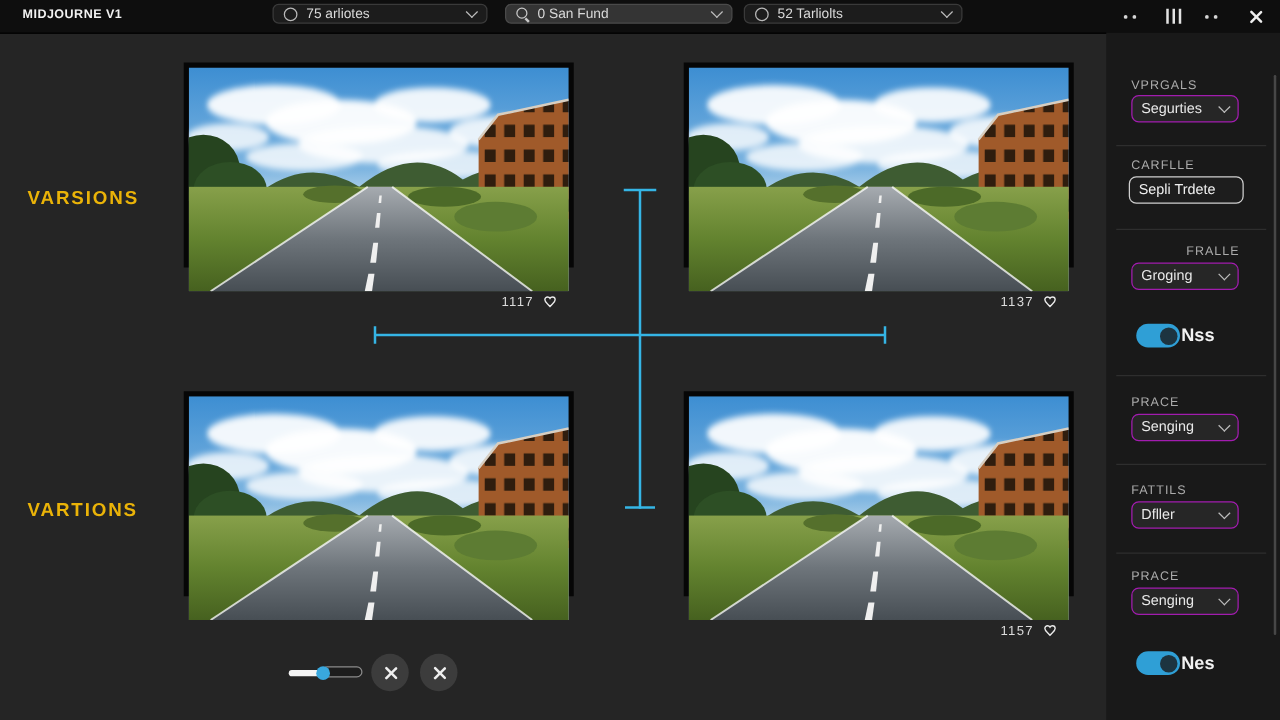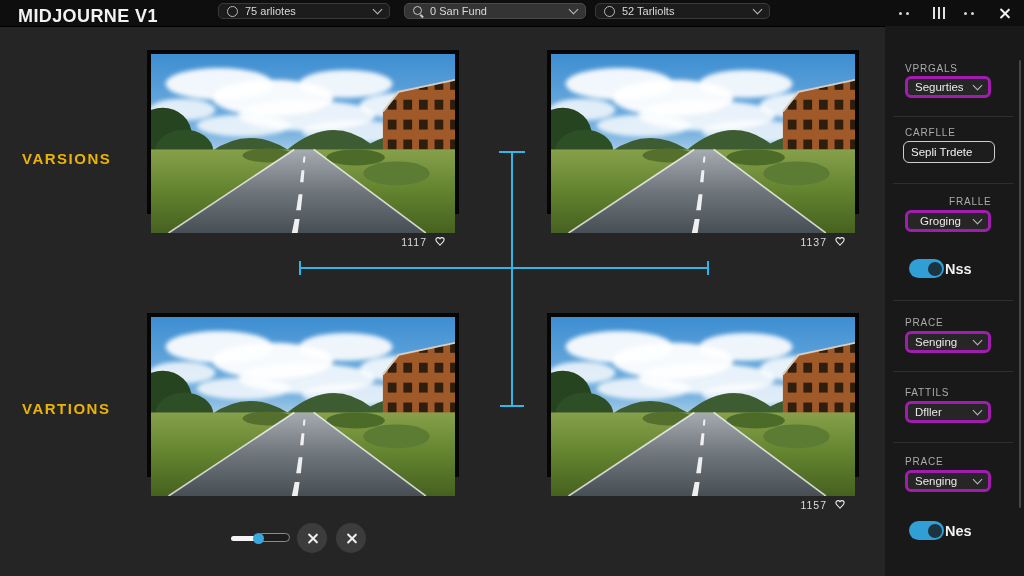--- a/index.html
+++ b/index.html
@@ -4,21 +4,21 @@
 <style>
   html,body{margin:0;padding:0;}
   body{
     width:1024px;height:576px;position:relative;overflow:hidden;
     background:#252525;
     font-family:"Liberation Sans", sans-serif;
     -webkit-font-smoothing:antialiased;
   }
   
   .topbar{position:absolute;left:0;top:0;width:1024px;height:26px;background:#0e0e0e;border-bottom:1px solid #000;}
-  .app-title{position:absolute;left:18px;top:6px;font-size:18px;font-weight:800;color:#f2f2f2;letter-spacing:.4px;}
+  .app-title{position:absolute;left:18px;top:6px;font-size:10px;font-weight:800;color:#f2f2f2;letter-spacing:.4px;}
   .tb-dd{position:absolute;top:3px;height:16px;box-sizing:border-box;border:1px solid #3a3a3a;border-radius:5px;
     background:#1c1c1c;color:#d9d9d9;font-size:11px;display:flex;align-items:center;padding:0 8px;cursor:pointer;}
   .tb-dd.hl{background:#343434;border-color:#4a4a4a;}
   .tb-dd .lbl{flex:1;white-space:nowrap;overflow:hidden;}
   .ring{width:9px;height:9px;border:1.4px solid #b9b9b9;border-radius:50%;margin-right:7px;flex:none;}
   .mag{position:relative;width:11px;height:11px;margin-right:6px;flex:none;}
   .mag::before{content:"";position:absolute;left:0;top:0;width:7px;height:7px;border:1.4px solid #c9c9c9;border-radius:50%;}
   .mag::after{content:"";position:absolute;left:8px;top:8px;width:4px;height:1.6px;background:#c9c9c9;transform:rotate(45deg);transform-origin:0 0;}
   .chev{width:6px;height:6px;border-right:1.4px solid #bdbdbd;border-bottom:1.4px solid #bdbdbd;transform:rotate(45deg);margin-left:8px;margin-top:-3px;flex:none;}
   .win-ic{position:absolute;top:0;height:26px;display:flex;align-items:center;justify-content:center;cursor:pointer;}
@@ -43,21 +43,21 @@
   
   .slider{position:absolute;left:231px;top:532px;width:60px;height:12px;cursor:pointer;}
   .slider .fill{position:absolute;left:0;top:4px;width:27px;height:4.5px;background:#f4f4f4;border-radius:3px;}
   .slider .rest{position:absolute;left:26px;top:1px;width:33px;height:9px;border:1.6px solid #8b8b8b;border-radius:6px;box-sizing:border-box;background:#1d1d1d;}
   .slider .knob{position:absolute;left:22px;top:1px;width:11px;height:11px;border-radius:50%;background:#39a8de;}
   .circle-btn{position:absolute;top:523px;width:30px;height:30px;border-radius:50%;background:#3c3c3c;cursor:pointer;}
   .circle-btn .xicon{position:absolute;left:8.5px;top:8.5px;}
   
   .sidebar{position:absolute;left:885px;top:26px;width:139px;height:550px;background:#191919;}
   .sb-label{position:absolute;left:20px;color:#ababab;font-size:10px;letter-spacing:.8px;}
-  .sb-dd{position:absolute;left:20px;width:86px;height:22px;box-sizing:border-box;background:#262626;border:3px solid #a21caf;
+  .sb-dd{position:absolute;left:20px;width:86px;height:22px;box-sizing:border-box;background:#262626;border:1px solid #a21caf;
     border-radius:6px;color:#e8e8e8;font-size:11.5px;display:flex;align-items:center;padding:0 7px;cursor:pointer;}
   .sb-dd .lbl{flex:1;white-space:nowrap;overflow:hidden;}
   .sb-input{position:absolute;left:18px;width:92px;height:22px;box-sizing:border-box;background:#1d1d1d;border:1.4px solid #cfcfcf;
     border-radius:6px;color:#f0f0f0;font-size:11.5px;padding:0 7px;font-family:"Liberation Sans",sans-serif;outline:none;}
   .sb-div{position:absolute;left:8px;width:120px;height:1px;background:#2e2e2e;}
   .toggle-row{position:absolute;left:24px;display:flex;align-items:center;gap:1px;cursor:pointer;}
   .toggle{position:relative;width:35px;height:19px;border-radius:10px;background:#2f9fd6;}
   .toggle .tknob{position:absolute;right:2.5px;top:2.5px;width:14px;height:14px;border-radius:50%;background:#1d3440;}
   .toggle-label{color:#f2f2f2;font-size:14.5px;font-weight:600;}
   .scrollbar{position:absolute;left:1019px;top:60px;width:2px;height:448px;background:#474747;border-radius:1px;cursor:pointer;}
@@ -236,21 +236,21 @@
     <span class="lbl">Segurties</span>
     <span class="chev"></span>
   </div>
   <div class="sb-div" style="top:90px;"></div>
 
   <div class="sb-label" style="top:101px;">CARFLLE</div>
   <input class="sb-input" style="top: 115px;" value="Sepli Trdete">
   <div class="sb-div" style="top:157px;"></div>
 
   <div class="sb-label" style="top:170px;padding-left:44px;">FRALLE</div>
-  <div class="sb-dd" style="top:184px;text-align:center;">
+  <div class="sb-dd" style="top:184px;">
     <span class="lbl">Groging</span>
     <span class="chev"></span>
   </div>
 
   <div class="toggle-row" style="top:233px;">
     <span class="toggle">
         <span class="tknob"></span>
       </span>
     <span class="toggle-label">Nss</span>
   </div>

